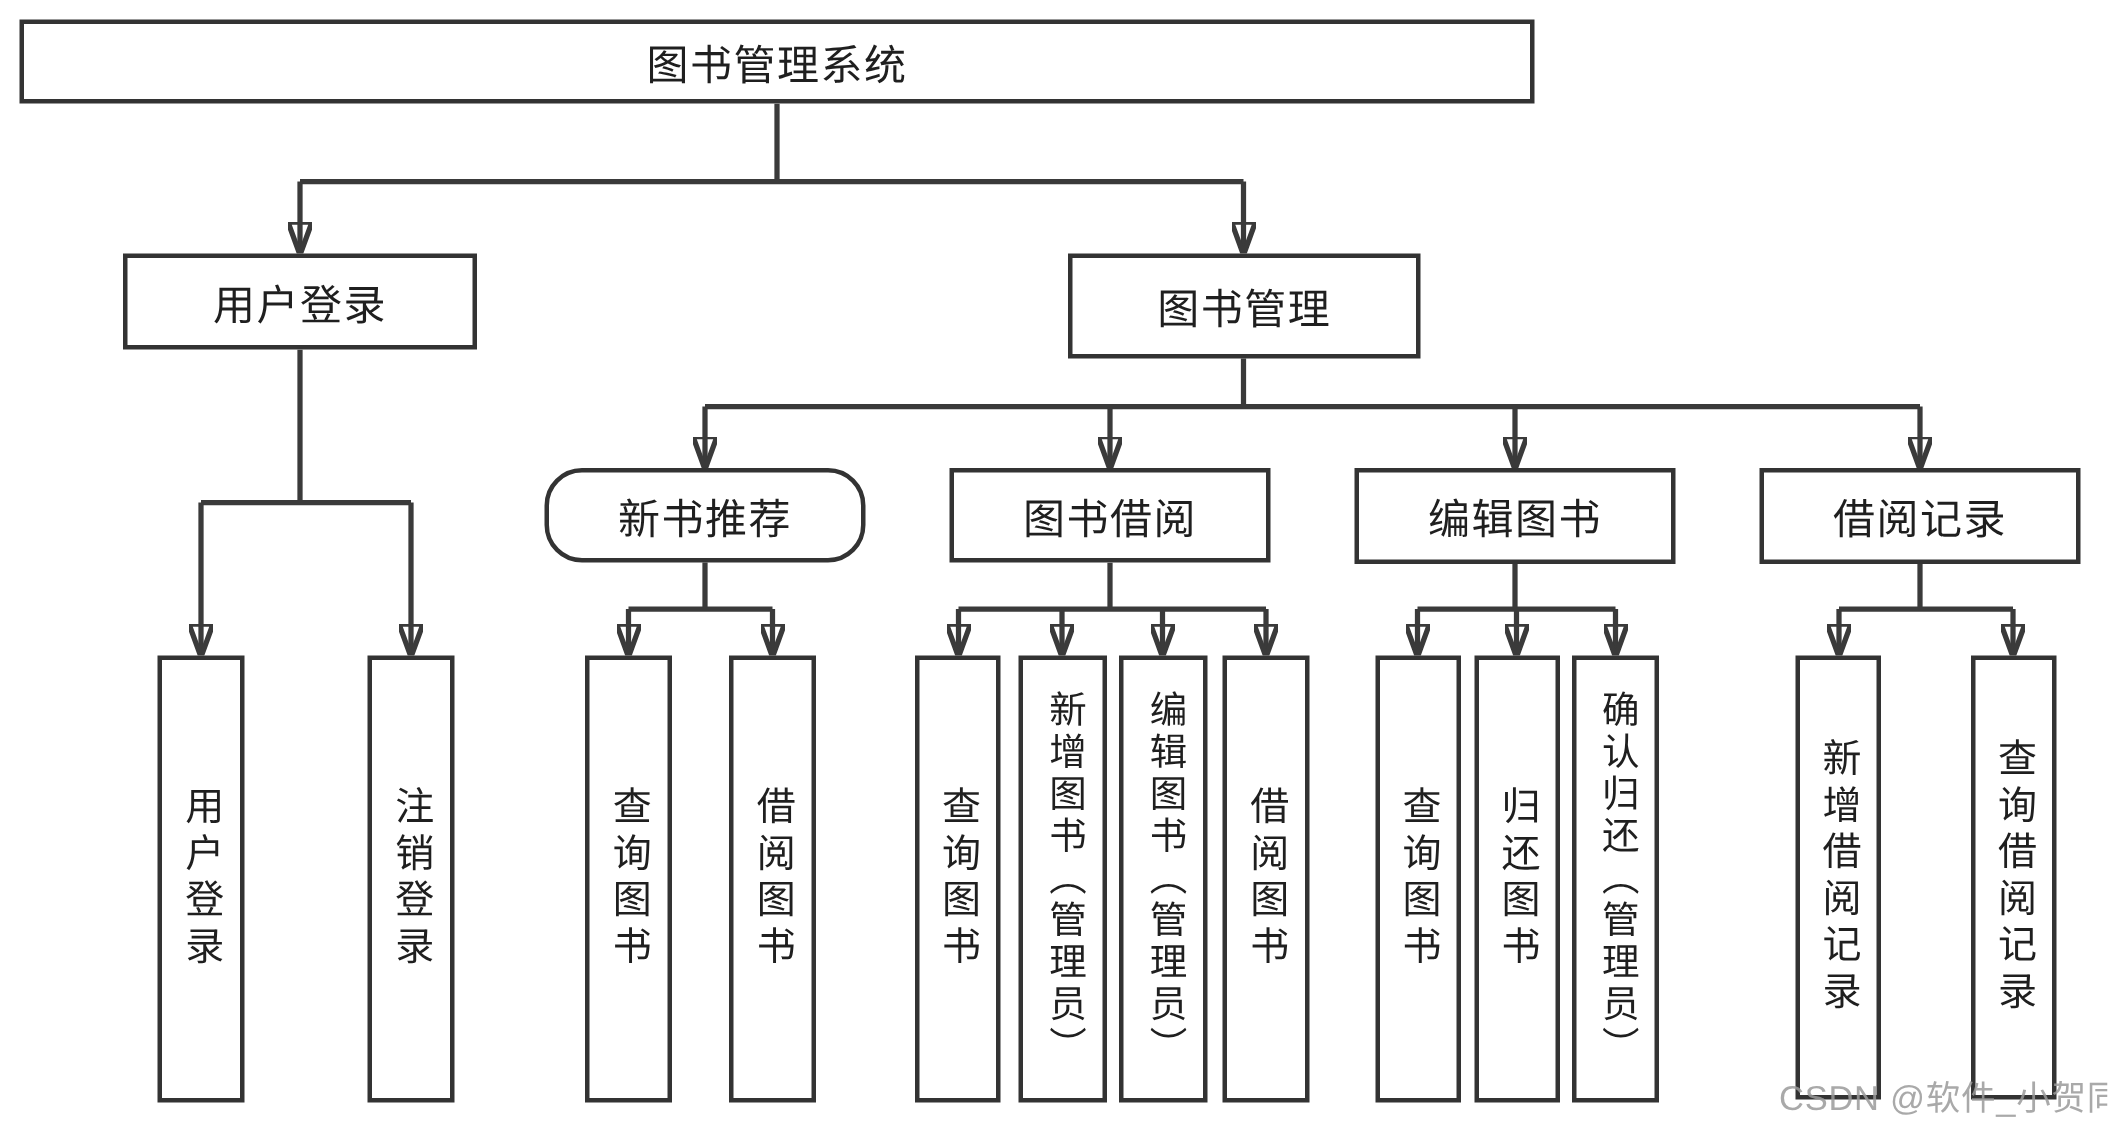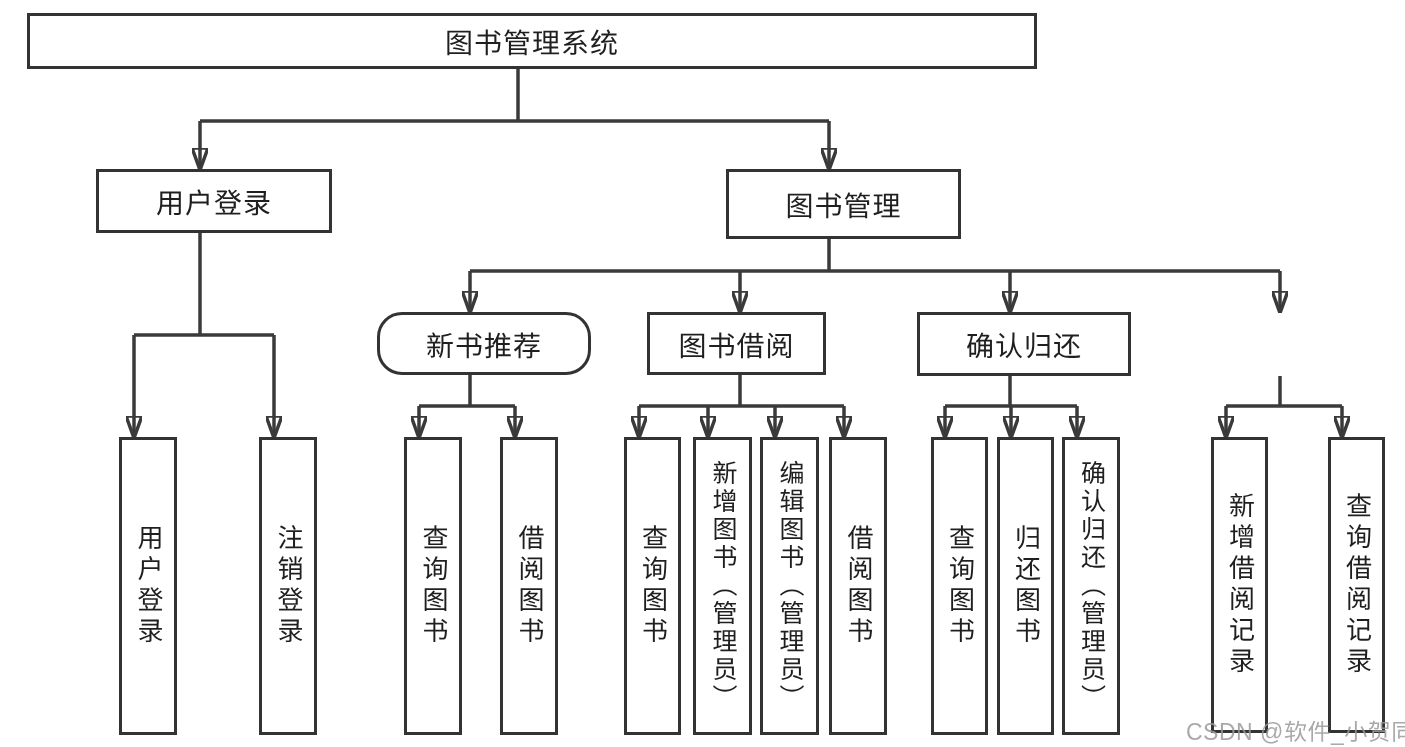--- a/index.html
+++ b/index.html
@@ -19,21 +19,20 @@
   .connectors path { stroke: #3a3a3a; stroke-width: 3.5; fill: none; }
   .box {
     position: absolute;
     border: 3px solid #333333;
     background: #ffffff;
     box-sizing: border-box;
     display: flex;
     align-items: center;
     justify-content: center;
     color: #1f1f1f;
-    margin-left: 14px;
   }
   .box.h { font-size: 28px; letter-spacing: 1px; }
   .box.root { font-size: 28px; }
   .box.leaf span {
     writing-mode: vertical-rl;
     text-orientation: mixed;
     font-size: 26px;
     letter-spacing: 5px;
     line-height: 1;
     white-space: nowrap;
@@ -116,22 +115,23 @@
       <path d="M1342,406 V437" marker-end="url(#arrow)"></path>
     </g>
   </svg>
 
   <div class="box root h" style="left:13px; top:13px; width:1010px; height:56px;">图书管理系统</div>
 
   <div class="box h" style="left:82px; top:169px; width:236px; height:64px;">用户登录</div>
   <div class="box h" style="left:712px; top:169px; width:235px; height:70px;">图书管理</div>
 
   <div class="box h" style="left:363px; top:312px; width:214px; height:63px;border-radius:25px;">新书推荐</div>
-  <div class="box h" style="left:633px; top:312px; width:179px; height:63px;">图书借阅</div>
-  <div class="box h" style="left:903px; top:312px; width:214px; height:64px;">确认归还</div>
+  <div class="box h" style="left:633px; top:312px; width:214px; height:63px;">图书借阅</div>
+  <div class="box h" style="left:903px; top:312px; width:214px; height:64px;">编辑图书</div>
+  <div class="box h" style="left:1173px; top:312px; width:214px; height:64px;">借阅记录</div>
 
   <div class="box leaf" style="left:105px; top:437px; width:58px; height:298px;">
     <span>用户登录</span>
   </div>
   <div class="box leaf" style="left:245px; top:437px; width:58px; height:298px;">
     <span>注销登录</span>
   </div>
 
   <div class="box leaf" style="left:390px; top:437px; width:58px; height:298px;">
     <span>查询图书</span>

